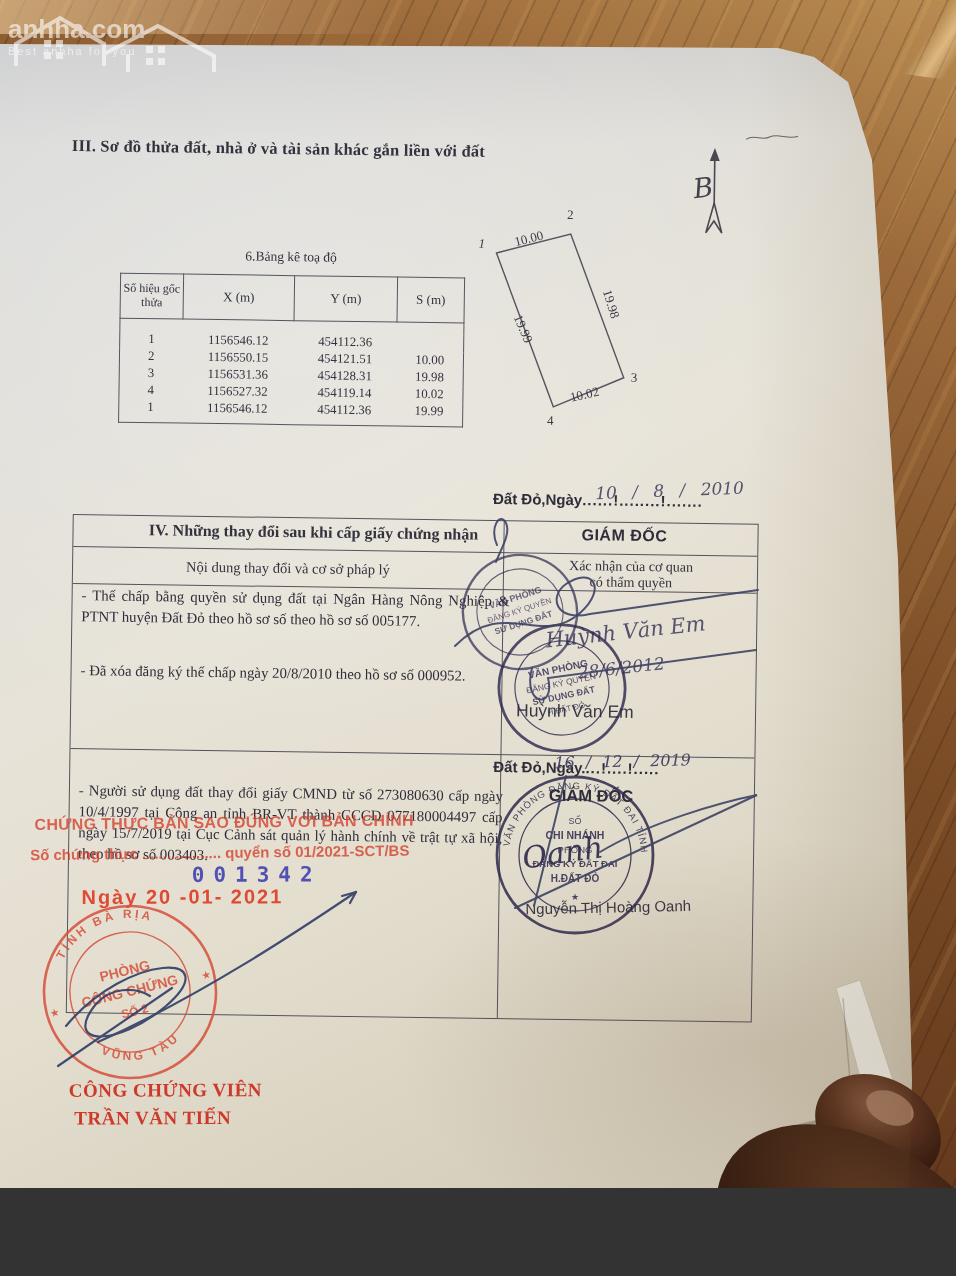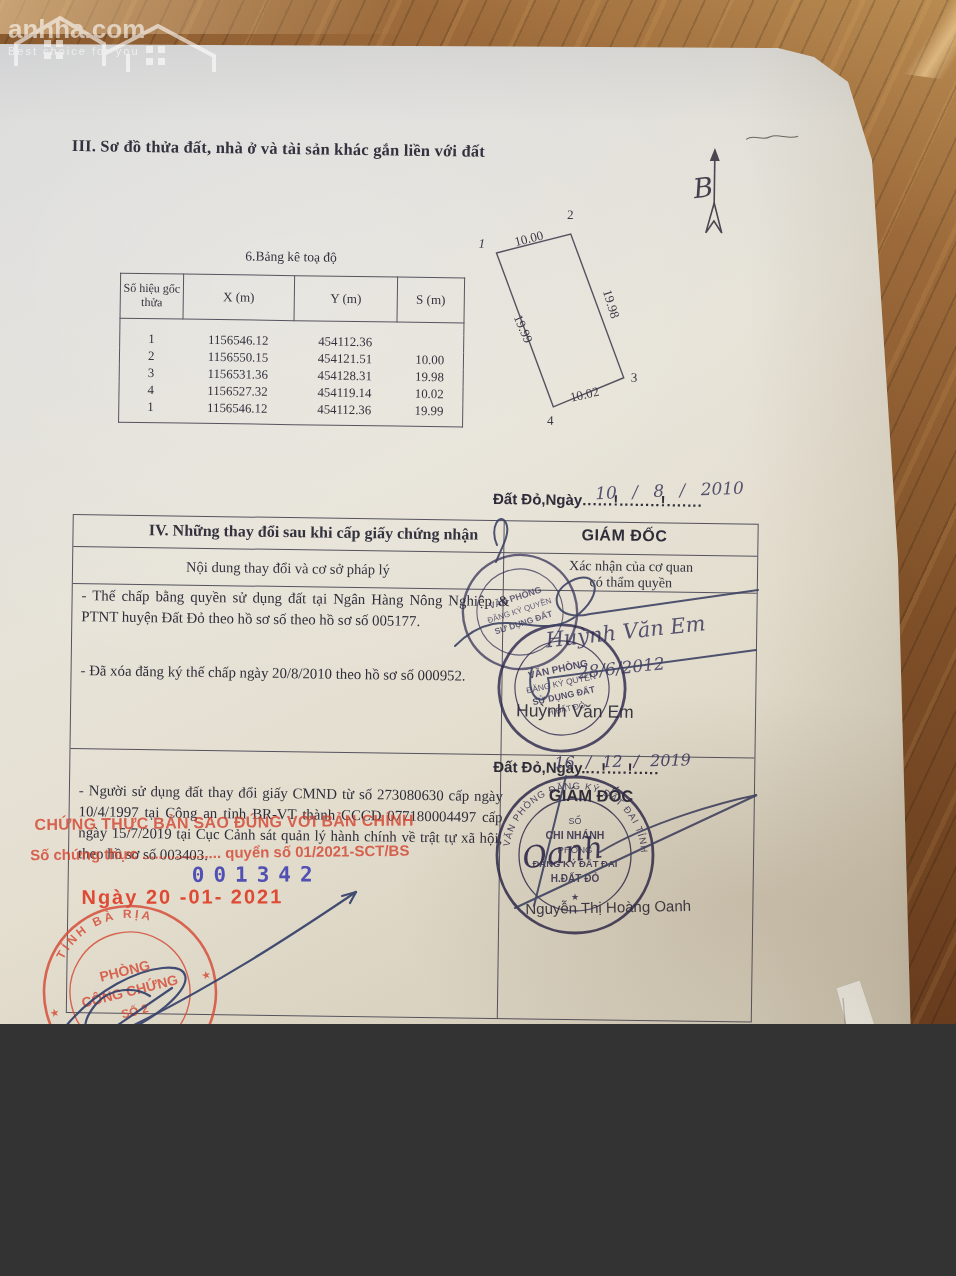--- a/index.html
+++ b/index.html
@@ -1,16 +1,16 @@
 <!DOCTYPE html>
 <html><head>
 <meta charset="utf-8">
 <style>
   html,body{margin:0;padding:0;background:#333;}
-  .stage{position:relative;width:956px;height:1024px;margin:0 auto;overflow:hidden;
+  .stage{position:relative;width:956px;height:1188px;margin:0 auto;overflow:hidden;
          font-family:"Liberation Serif","DejaVu Serif",serif;}
   
   .floor{position:absolute;inset:0;
     background:
       repeating-linear-gradient(115deg, rgba(0,0,0,.14) 0 2px, rgba(0,0,0,0) 2px 22px),
       repeating-linear-gradient(115deg, rgba(255,200,120,.10) 0 5px, rgba(0,0,0,0) 5px 60px),
       linear-gradient(205deg,#b98c52 0%,#9c6a3a 18%,#7d4e27 45%,#64391c 75%,#572f16 100%);}
   .floor-hi{position:absolute;left:870px;top:-10px;width:160px;height:90px;
     background:linear-gradient(115deg,rgba(255,220,160,.0) 40%,rgba(255,224,170,.55) 50%,rgba(255,220,160,.0) 60%);
     transform:rotate(8deg);}
@@ -342,15 +342,15 @@
           <rect x="48" y="26" width="7" height="7"></rect>
         <rect x="36" y="38" width="7" height="7"></rect>
           <rect x="48" y="38" width="7" height="7"></rect>
         <rect x="138" y="32" width="7" height="7"></rect>
           <rect x="150" y="32" width="7" height="7"></rect>
         <rect x="138" y="44" width="7" height="7"></rect>
           <rect x="150" y="44" width="7" height="7"></rect>
       </g>
     </svg>
     <div class="brand">anhha.com</div>
-    <div class="tag">Best choice for you</div>
+    <div class="tag">Best anhha for you</div>
   </div>
 </div>
 
 </body></html>

